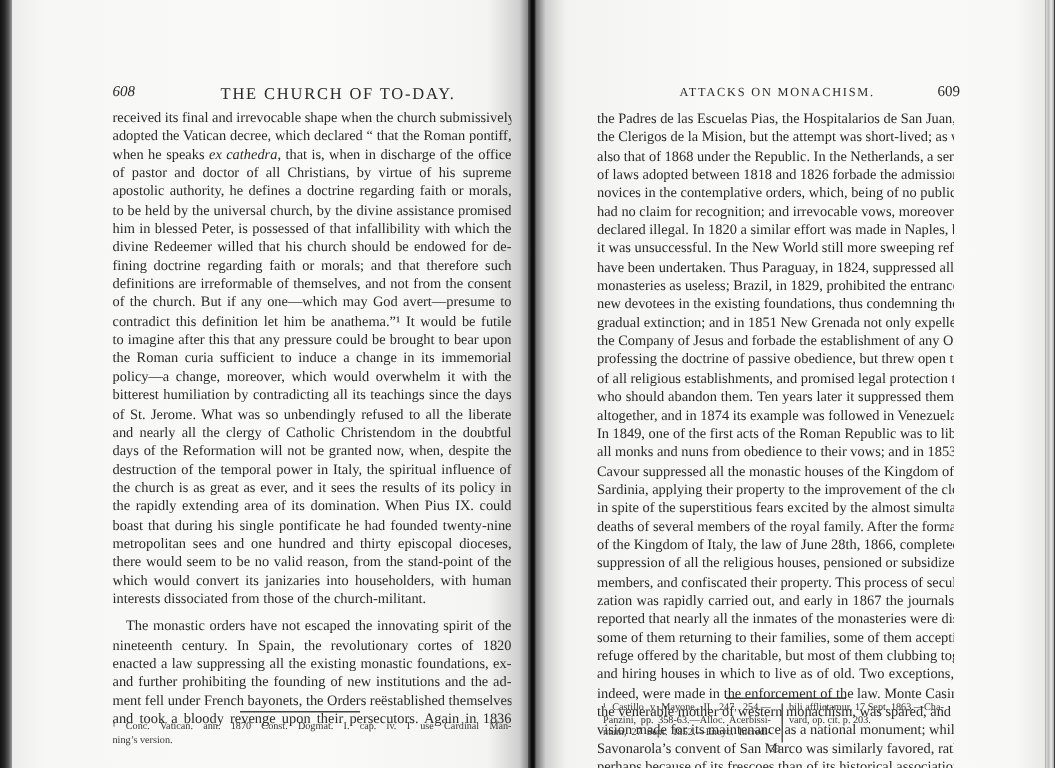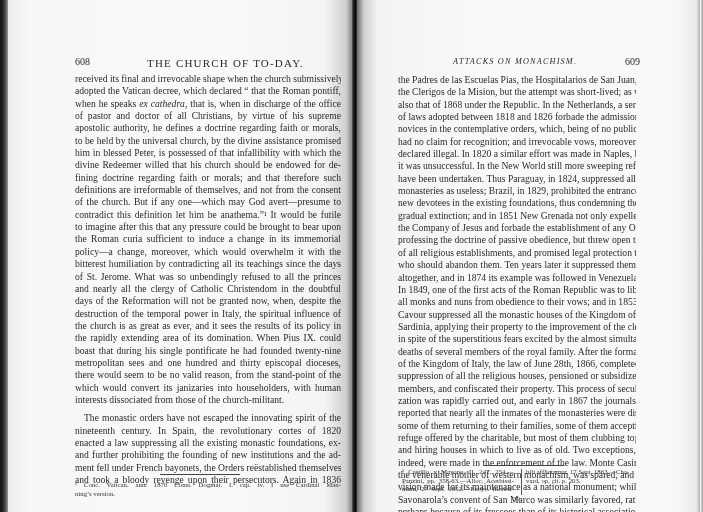--- a/index.html
+++ b/index.html
@@ -19,24 +19,24 @@
   .edge-left { position: absolute; left: 0; top: 0; width: 8px; height: 512px;
     background: linear-gradient(to right, #111 0%, #2a2a2a 40%, #555 70%, #9a9a9a 100%); }
   .gutter { position: absolute; left: 352px; top: 0; width: 6px; height: 512px;
     background: linear-gradient(to right, #555, #0c0c0c 40%, #0c0c0c 60%, #555); }
   .edge-right { position: absolute; left: 697px; top: 0; width: 6px; height: 512px;
     background: linear-gradient(to right, #ddd, #bbb 40%, #eee 60%, #999); }
 
   .header { position: absolute; top: 56px; font-size: 9.5px; letter-spacing: 0.6px; }
   .header .num { position: absolute; font-size: 10px; letter-spacing: 0; }
   .left-header { left: 75px; width: 265px; }
-  .left-header .num { left: 0; top: 0; }
+  .left-header .num { left: 0; top: 0; font-style: italic; }
   .left-header .title { position: absolute; left: 72px; top: 1px; font-size: 11px; letter-spacing: 1.2px; }
   .right-header { left: 398px; width: 270px; }
-  .right-header .title { position: absolute; left: 55px; top: 1px; font-size: 8.2px; letter-spacing: 1.2px; font-style: italic; }
+  .right-header .title { position: absolute; left: 55px; top: 1px; font-size: 8.2px; letter-spacing: 1.2px; }
   .right-header .num { left: 227px; top: 0; }
 
   .body-text {
     position: absolute; font-size: 9.6px; line-height: 12.35px; text-align: justify;
     text-align-last: justify; white-space: nowrap;
   }
   .body-text .line { display: block; text-align: justify; text-align-last: justify; overflow: hidden; }
   .body-text .line.last { text-align-last: left; }
   .body-text .line.indent { padding-left: 9px; }
   .left-body { left: 75px; top: 73px; width: 266px; }
@@ -88,21 +88,21 @@
       <span class="line">him in blessed Peter, is possessed of that infallibility with which the</span>
       <span class="line">divine Redeemer willed that his church should be endowed for de-</span>
       <span class="line">fining doctrine regarding faith or morals; and that therefore such</span>
       <span class="line">definitions are irreformable of themselves, and not from the consent</span>
       <span class="line">of the church.   But if any one—which may God avert—presume to</span>
       <span class="line">contradict this definition let him be anathema.”¹   It would be futile</span>
       <span class="line">to imagine after this that any pressure could be brought to bear upon</span>
       <span class="line">the Roman curia sufficient to induce a change in its immemorial</span>
       <span class="line">policy—a change, moreover, which would overwhelm it with the</span>
       <span class="line">bitterest humiliation by contradicting all its teachings since the days</span>
-      <span class="line">of St. Jerome.   What was so unbendingly refused to all the princes</span>
+      <span class="line">of St. Jerome.   What was so unbendingly refused to all the liberate</span>
       <span class="line">and nearly all the clergy of Catholic Christendom in the doubtful</span>
       <span class="line">days of the Reformation will not be granted now, when, despite the</span>
       <span class="line">destruction of the temporal power in Italy, the spiritual influence of</span>
       <span class="line">the church is as great as ever, and it sees the results of its policy in</span>
       <span class="line">the rapidly extending area of its domination.   When Pius IX. could</span>
       <span class="line">boast that during his single pontificate he had founded twenty-nine</span>
       <span class="line">metropolitan sees and one hundred and thirty episcopal dioceses,</span>
       <span class="line">there would seem to be no valid reason, from the stand-point of the</span>
       <span class="line">which would convert its janizaries into householders, with human</span>
       <span class="line last">interests dissociated from those of the church-militant.</span>

